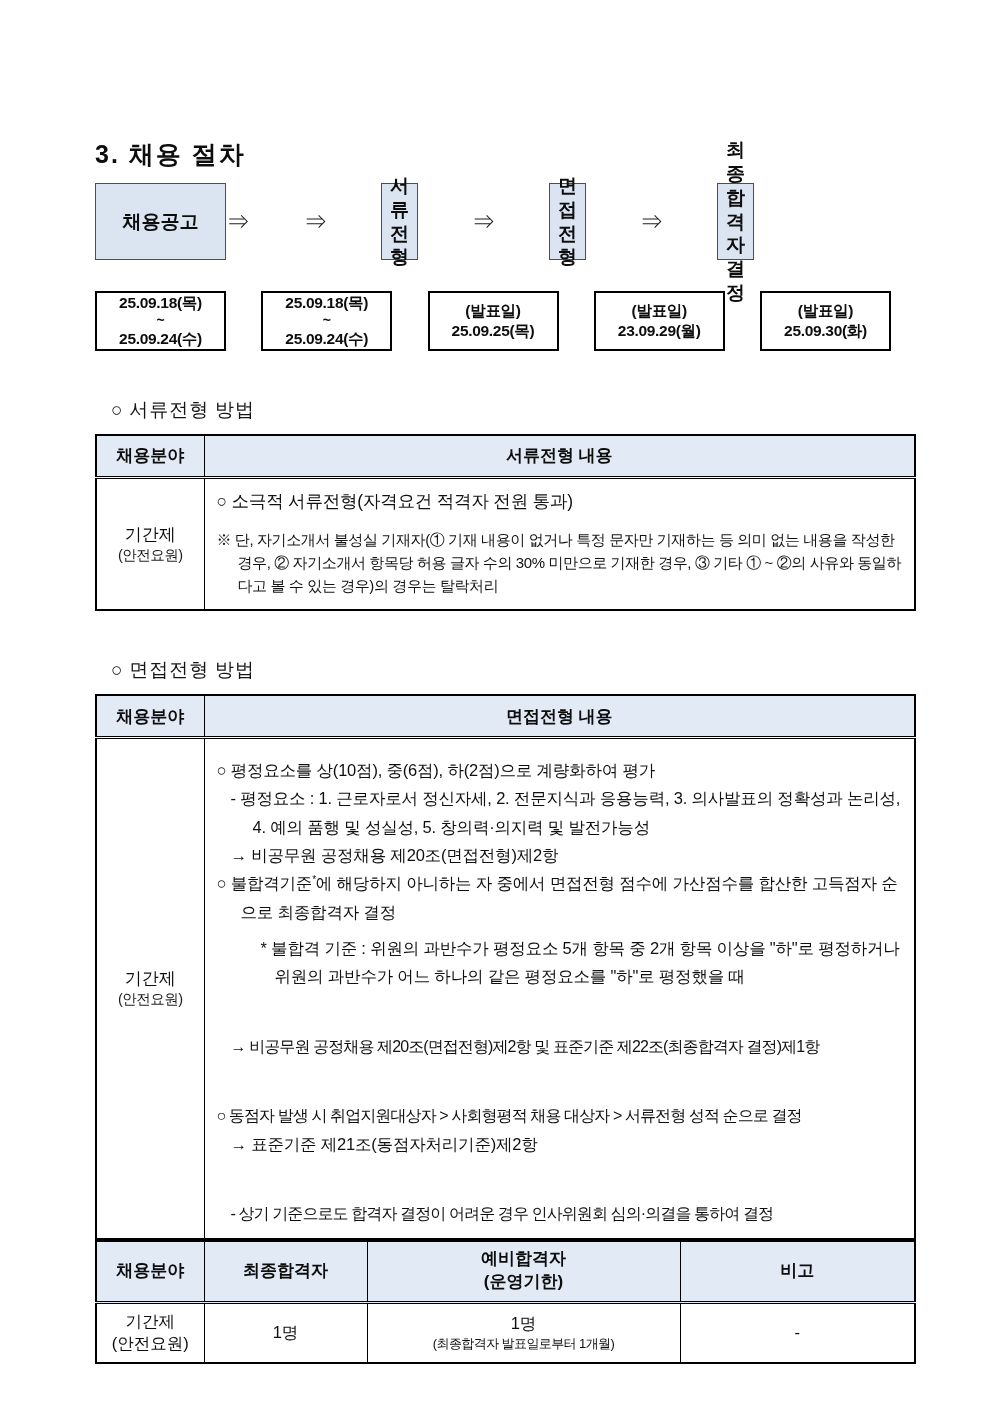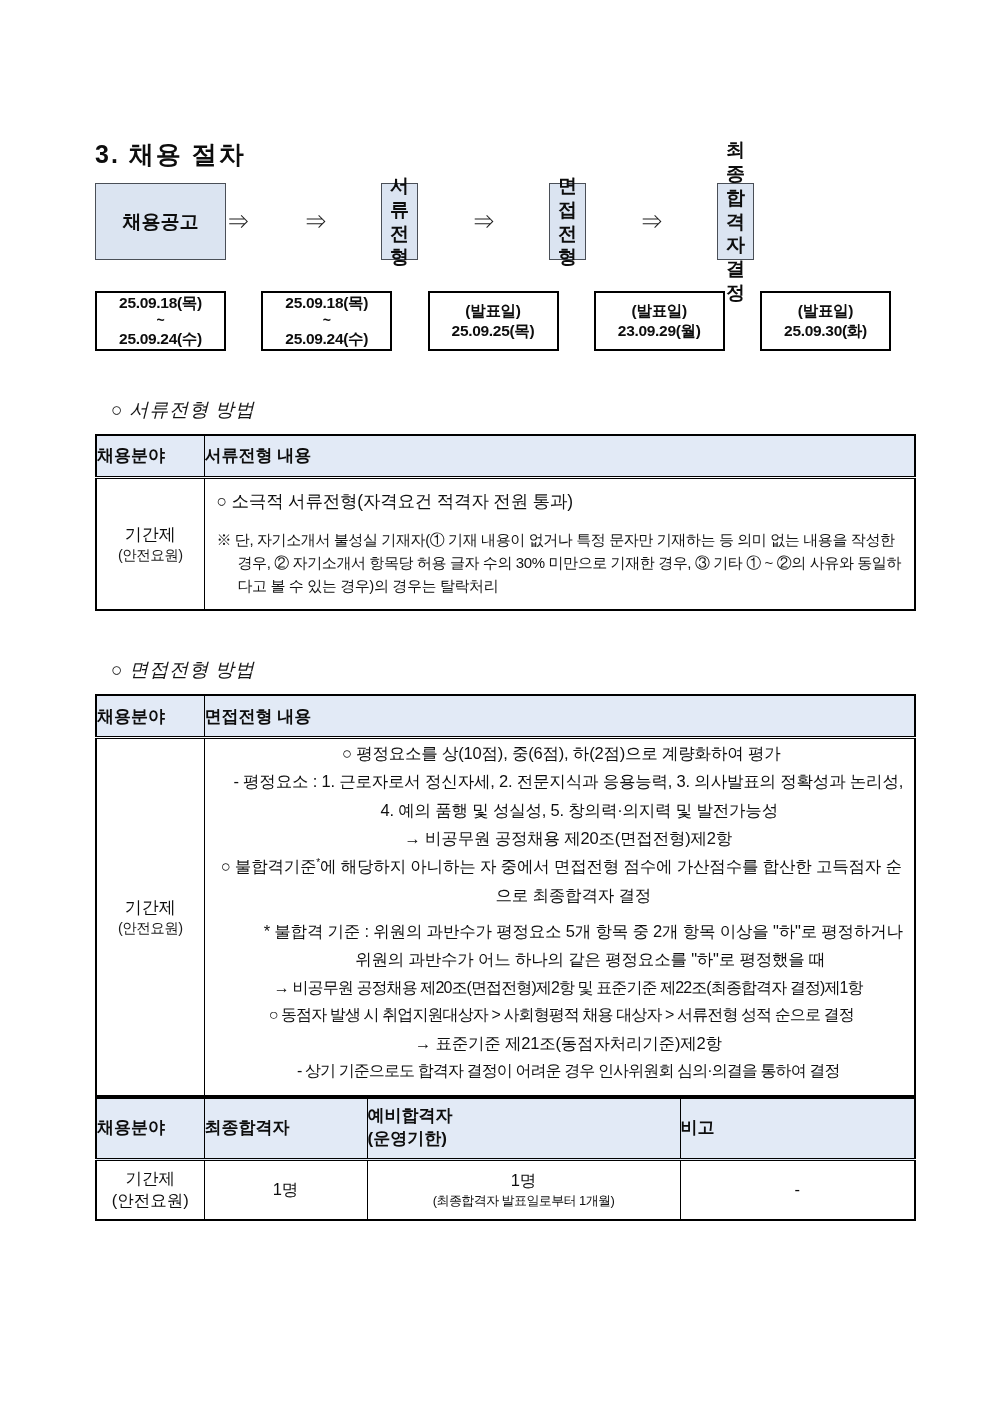--- a/index.html
+++ b/index.html
@@ -45,57 +45,56 @@
     font-weight: 700; font-size: 15.5px; line-height: 1.3; text-align: center;
     letter-spacing: -0.3px; color: #0d0d0d;
   }
   .dbox .tilde { font-size: 14px; line-height: 1.1; }
 
   
   .sect {
     font-family: "Liberation Serif", serif;
     font-size: 19px; letter-spacing: 1px; color: #151515;
     margin: 46px 0 11px 16px;
-    font-style: italic;
   }
   .sect.s2 { }
   .sect.s3 { margin-top: 32px; }
 
   
   table.tbl {
     width: 821px; border-collapse: collapse; table-layout: fixed;
     border: 2px solid #000;
   }
   .tbl th, .tbl td { border: 1px solid #000; }
   .tbl tr.head th {
     background: #e2eaf6; font-weight: 700; font-size: 17px; color: #0d0d0d;
-    text-align: left; height: 42px;
+    text-align: center; height: 42px;
     border-bottom: 3px double #000;
   }
   .tbl .c1 { width: 108px; }
   .tbl td.cat { text-align: center; vertical-align: middle; padding: 4px 2px; }
   .cat .cat-main { font-size: 17px; color: #0d0d0d; }
   .cat .cat-sub  { font-size: 14.5px; color: #1a1a1a; letter-spacing: -0.5px; }
   .tbl td.content { padding: 10px 10px 12px 12px; vertical-align: middle; }
 
   
   .t1 .main-line { font-size: 17.5px; letter-spacing: -0.2px; margin-bottom: 15px; }
   .t1 .note {
     font-size: 15px; line-height: 1.55; letter-spacing: -0.4px;
     padding-left: 21px; text-indent: -21px; color: #111;
   }
 
   
-  .t2 td.content { padding: 0 8px 10px 12px; text-align: center; }
+  .t2 td.content { padding: 17px 8px 10px 12px; }
   .t2 .item { font-size: 16.5px; line-height: 1.72; letter-spacing: -0.2px; color: #0f0f0f; }
   .t2 .b  { padding-left: 24px;  text-indent: -24px; }
   .t2 .d  { padding-left: 36px;  text-indent: -22px; }
   .t2 .a  { padding-left: 34px;  text-indent: -20px; }
   .t2 .s  { padding-left: 58px;  text-indent: -14px; margin-top: 8px; }
-  .t2 .tight { letter-spacing: -0.9px; font-size: 16px; }
+  .t2 .tight { letter-spacing: -0.9px; font-size: 16px; margin-top: 42px; }
   .t2 sup { font-size: 10px; }
 
   
   .t3 .c1 { width: 108px; }
   .t3 .c2 { width: 163px; }
   .t3 .c3 { width: 313px; }
   .t3 tr.head th { height: 62px; line-height: 1.35; }
   .t3 td { height: 60px; text-align: center; vertical-align: middle; font-size: 16.5px; color: #0d0d0d; }
   .t3 .reserve-sub { font-size: 13px; letter-spacing: -0.6px; }
 </style>

